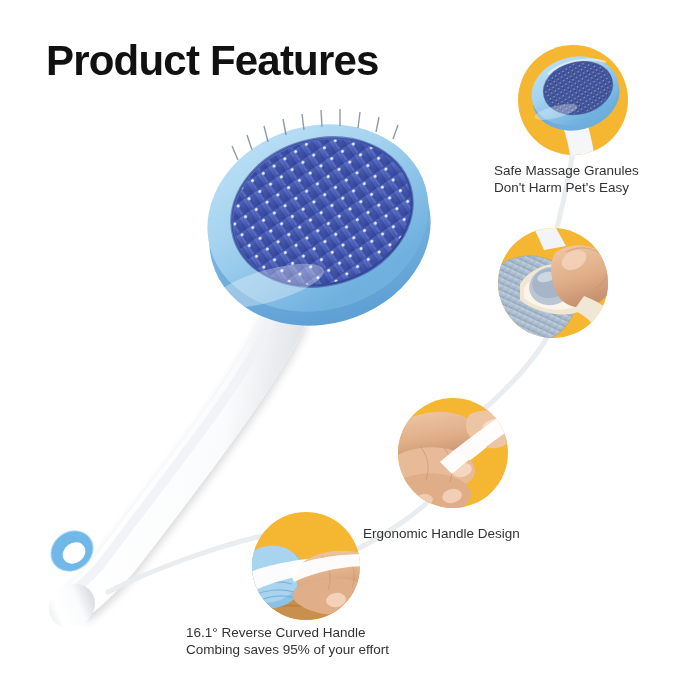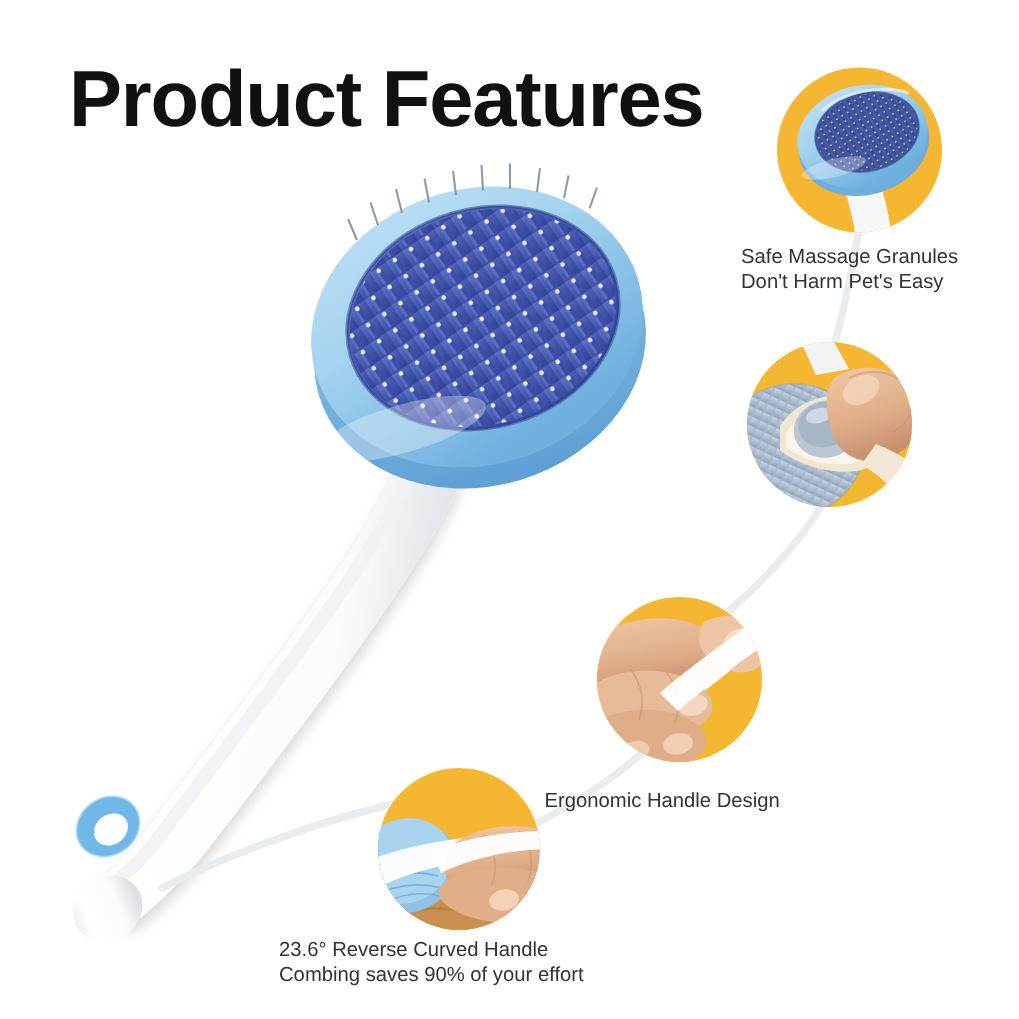--- a/index.html
+++ b/index.html
@@ -9,21 +9,21 @@
     font-family:"Liberation Sans", sans-serif;
     overflow:hidden;
     position:relative;
   }
   #stage{position:absolute;inset:0;width:679px;height:679px;}
 
   
   .page-title{
     position:absolute;
     left:46px; top:40px;
-    font-size:53px;
+    font-size:42px;
     font-weight:bold;
     letter-spacing:-0.8px;
     color:#111111;
     white-space:nowrap;
     line-height:1;
   }
 
   
   .art{position:absolute;left:0;top:0;width:679px;height:679px;}
 
@@ -309,17 +309,17 @@
     <div>Safe Massage Granules</div>
     <div>Don't Harm Pet's Easy</div>
   </div>
 
 
   <div class="caption cap3">
     <div>Ergonomic Handle Design</div>
   </div>
 
   <div class="caption cap4">
-    <div>23.6° Reverse Curved Handle</div>
-    <div>Combing saves 90% of your effort</div>
+    <div>16.1° Reverse Curved Handle</div>
+    <div>Combing saves 95% of your effort</div>
   </div>
 
 </div>
 
 </body></html>

